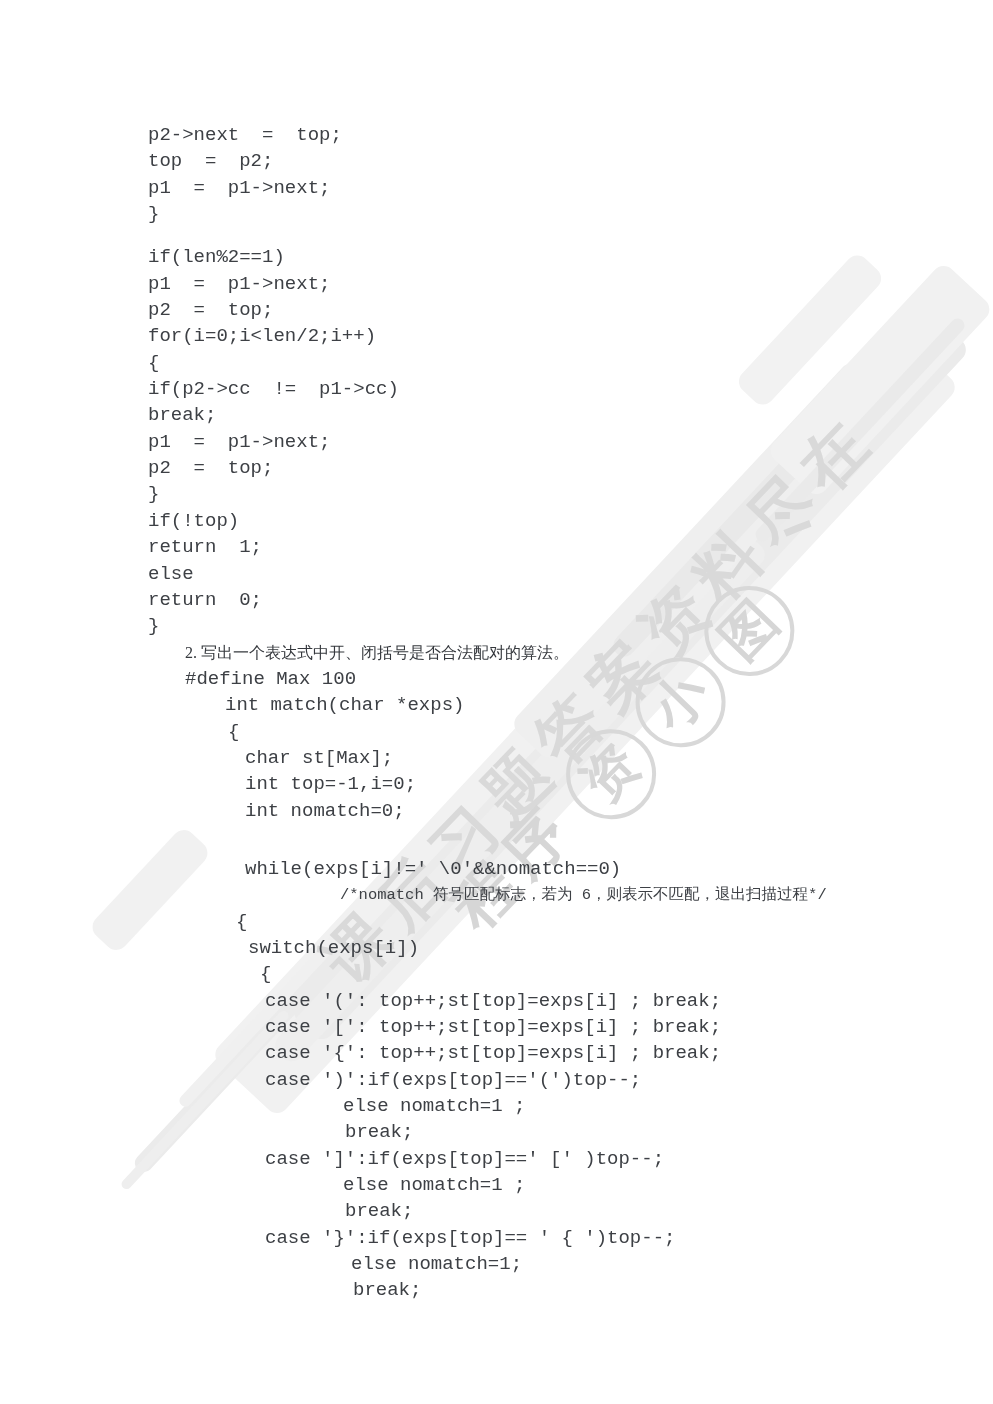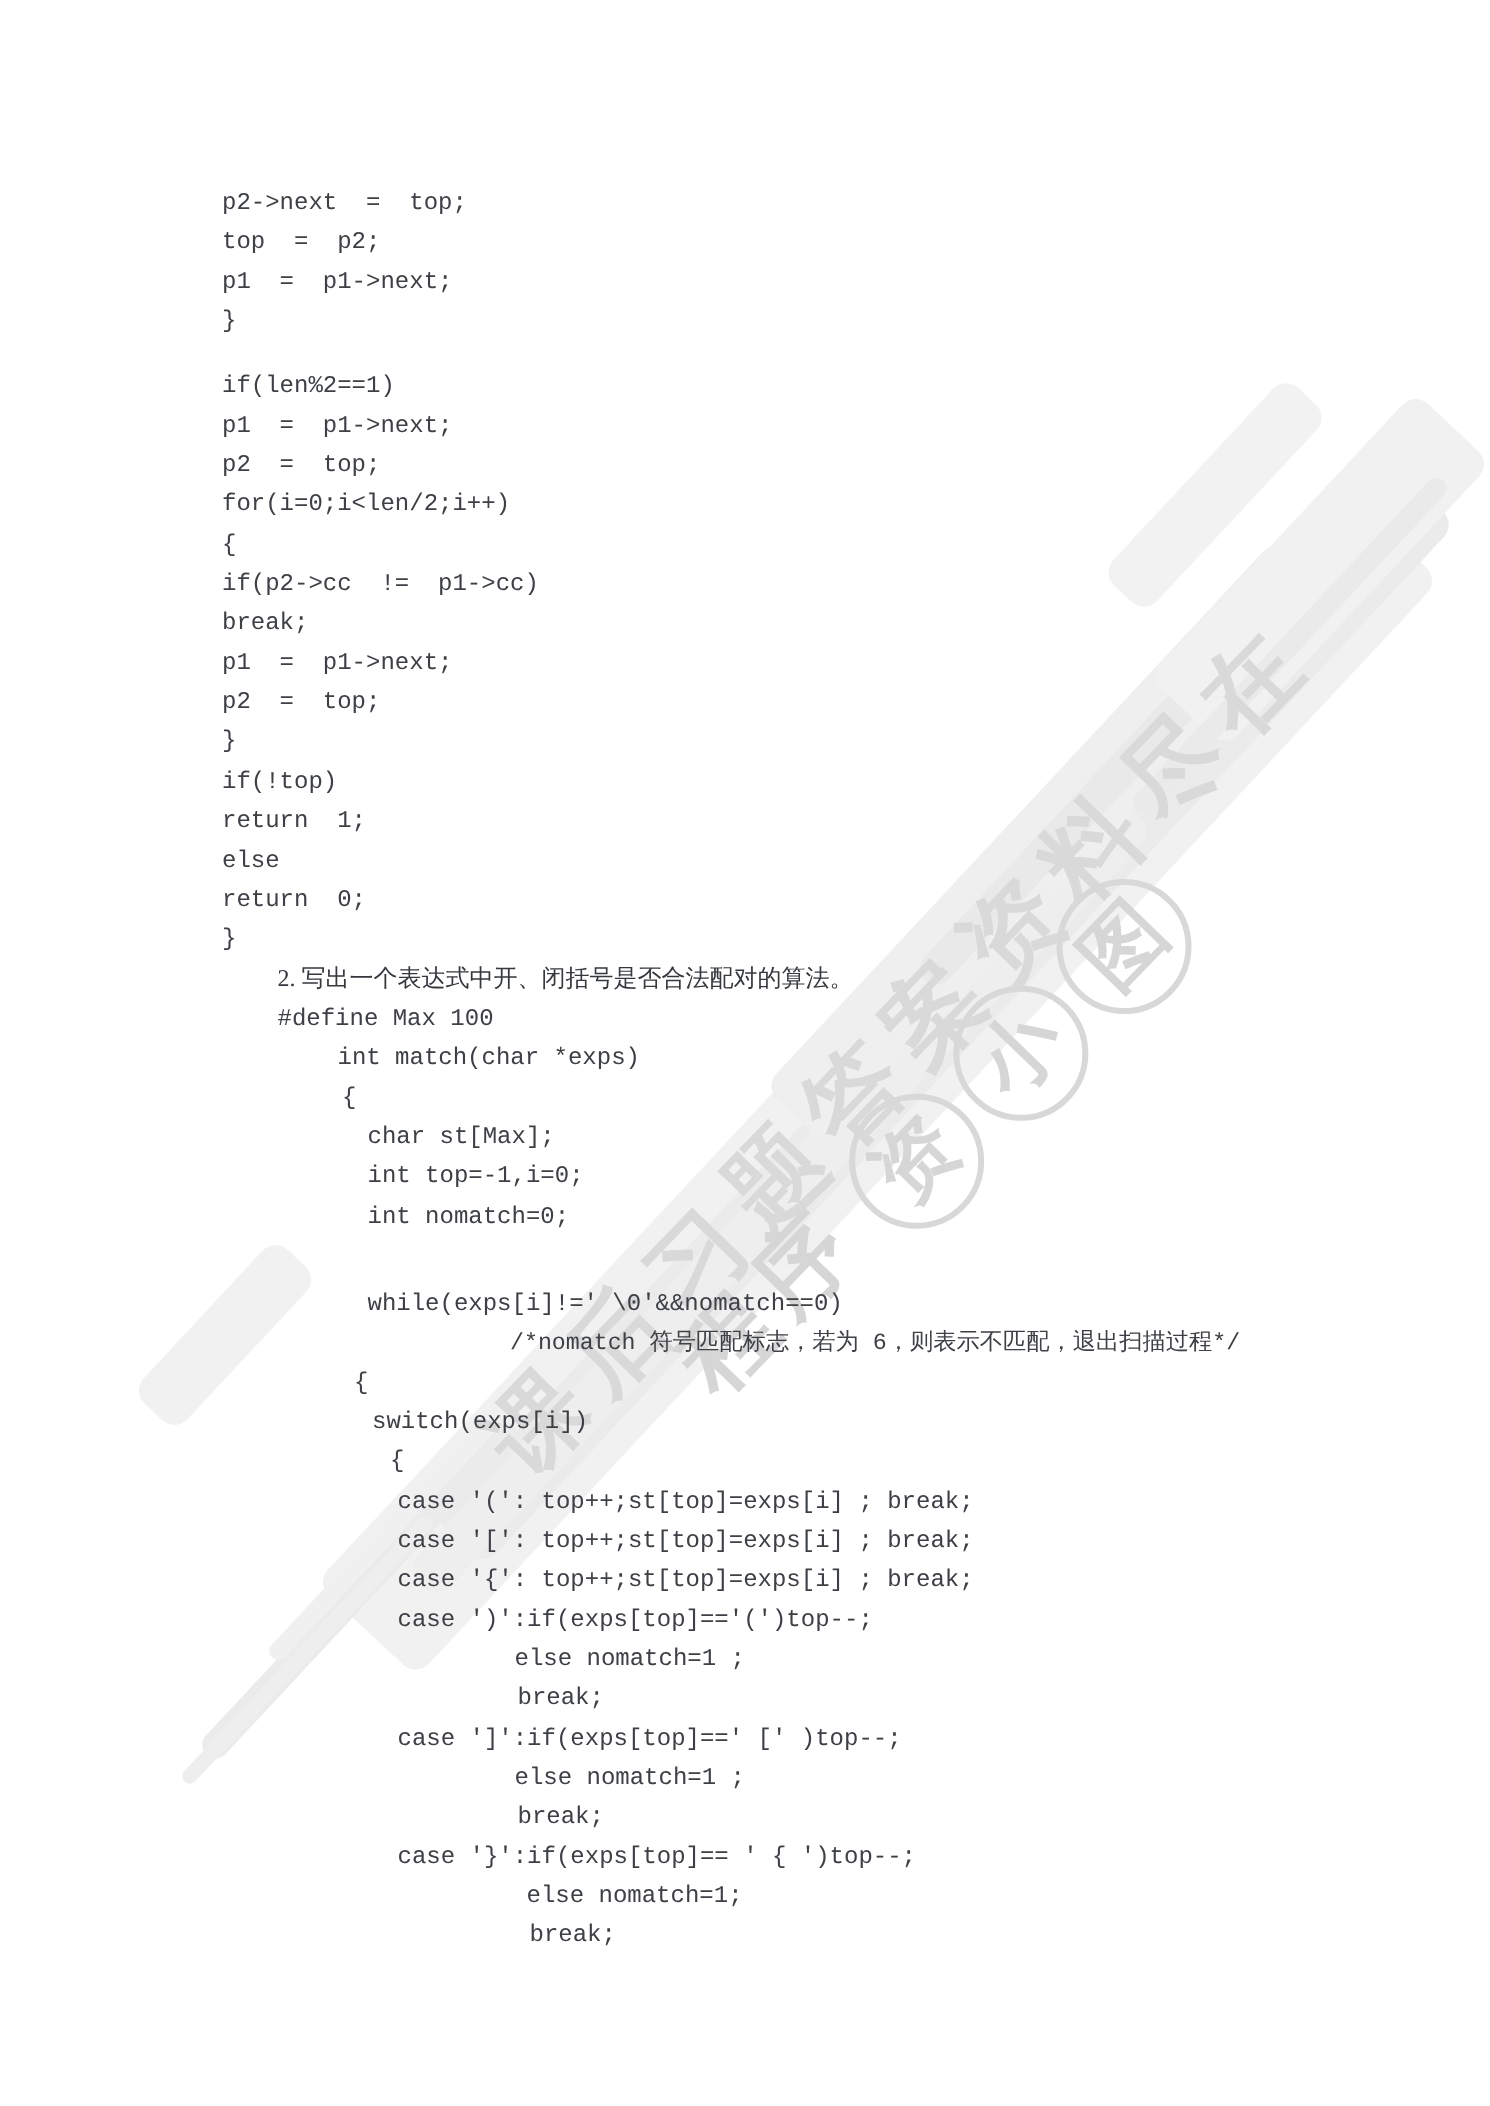--- a/index.html
+++ b/index.html
@@ -43,21 +43,21 @@
     margin:0 -8px;vertical-align:middle;
     font-size:54px;
   }
   
   .code{
     position:absolute;left:148px;top:122px;right:20px;z-index:1;
   }
   .code-line{
     white-space:pre;
     height:26.35px;line-height:26.35px;
-    font-size:16px;
+    font-size:19px;
     color:#3d4045;
   }
   .code-line.cjk{
     font-family:"Liberation Serif","DejaVu Serif",serif;
     font-size:16px;
     color:#35383d;
   }
   .code-line.cjk-mixed{
     font-size:15.5px;
   }

